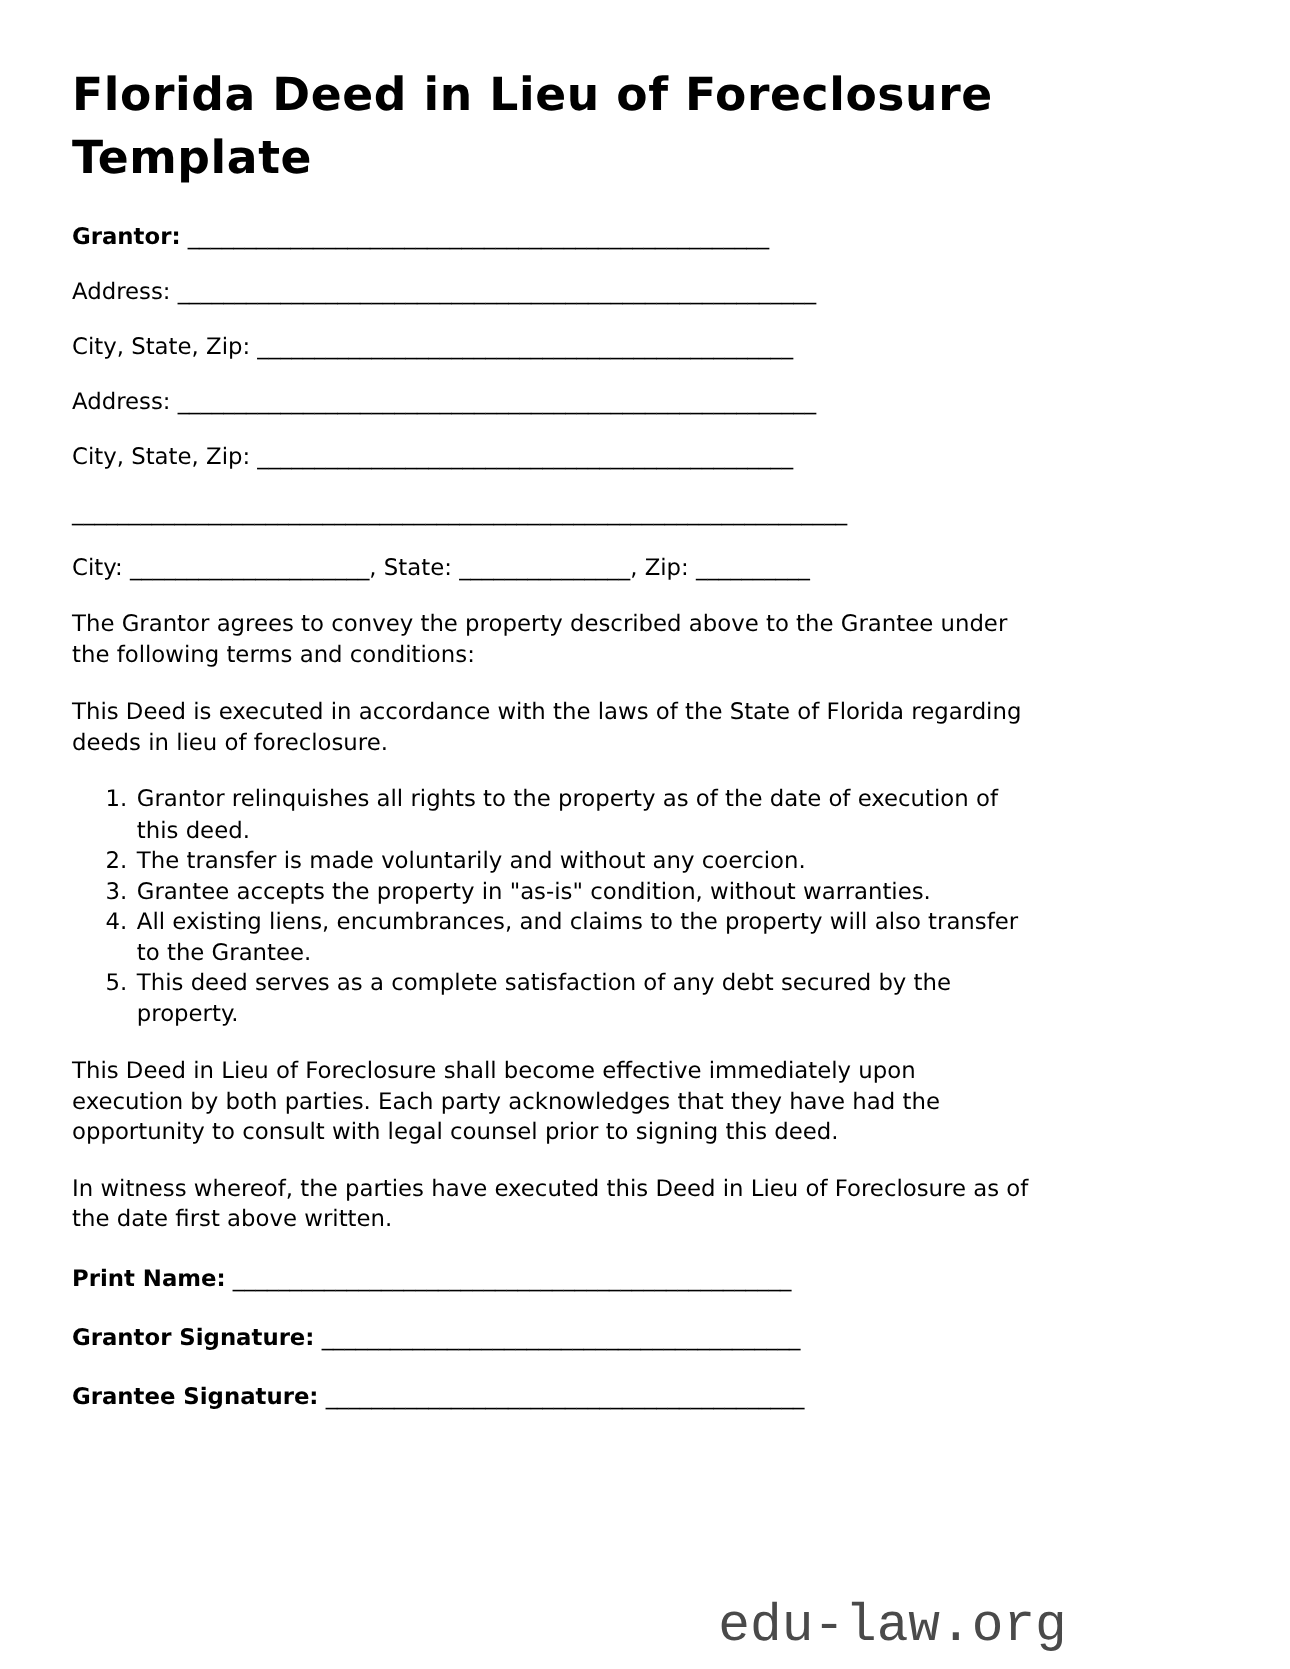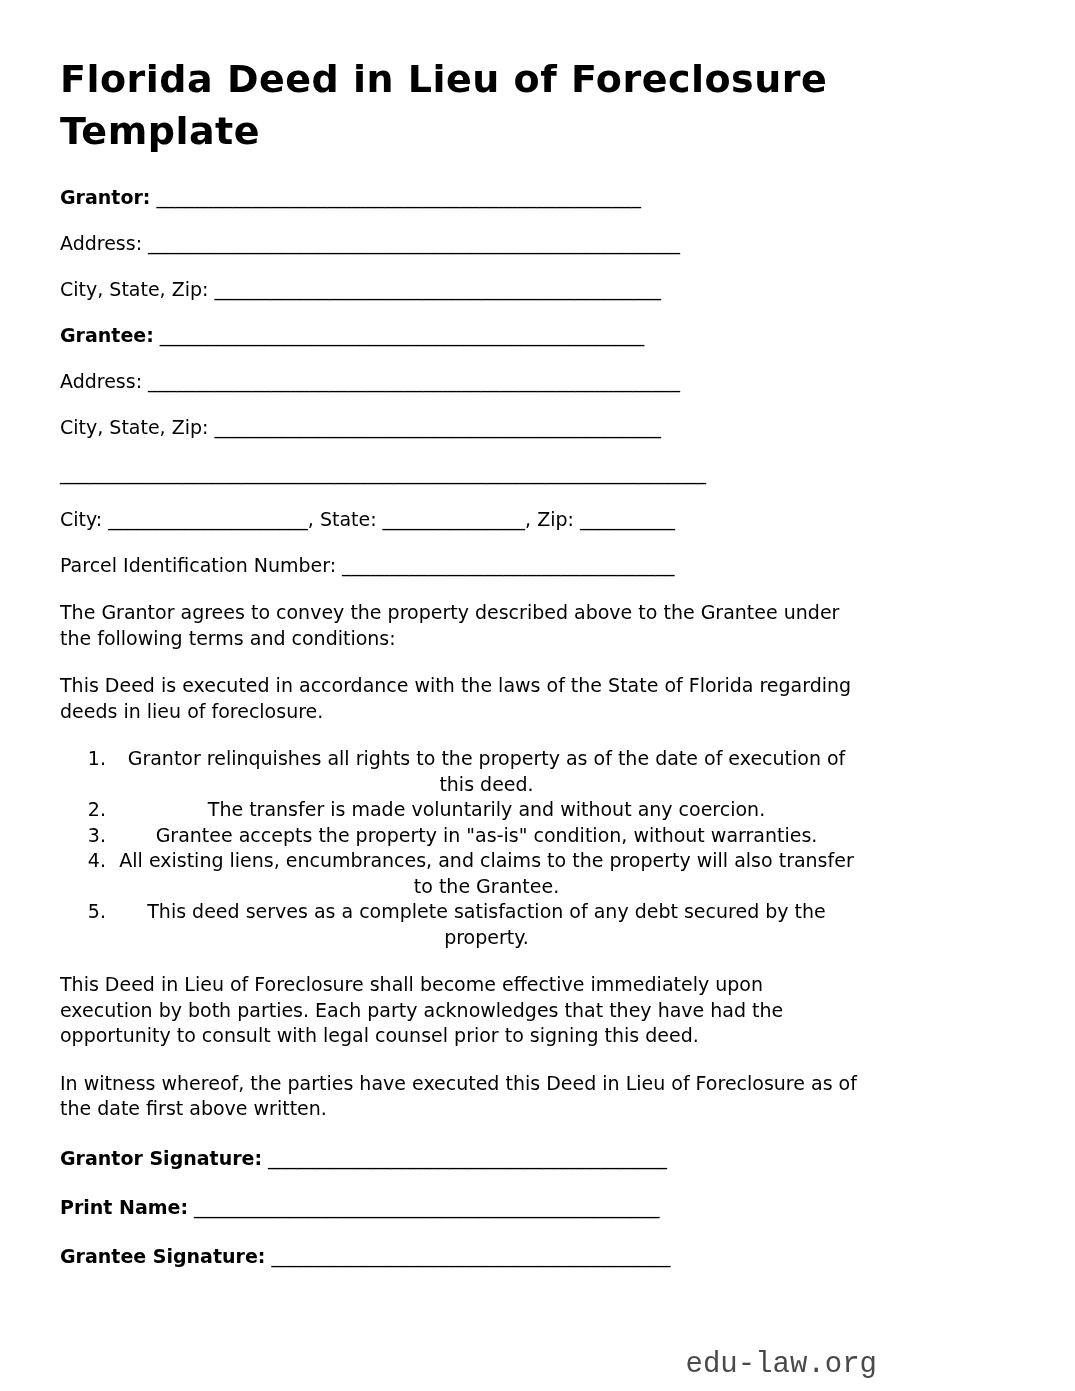--- a/index.html
+++ b/index.html
@@ -42,30 +42,29 @@
     line-height: 25px;
     margin: 16px 0 20px 0;
     white-space: nowrap;
   }
   ol.terms {
     font-size: 19px;
     line-height: 25.5px;
     margin: 22px 0;
     padding-left: 52px;
     max-width: 940px;
-    text-align: center;
   }
   ol.terms li { padding-left: 2px; }
   .sig-block .fline { margin: 24px 0; }
   .watermark {
     position: absolute;
-    right: 42px;
+    right: 30px;
     bottom: 10px;
     font-family: "Liberation Mono", monospace;
-    font-size: 29px;
+    font-size: 44px;
     color: #4a4a4a;
     white-space: nowrap;
   }
 </style>
 </head>
 <body>
 
 <div class="page">
 
   <h1 class="doc-title">Florida Deed in Lieu of Foreclosure Template</h1>
@@ -75,60 +74,54 @@
     <p class="fline">
       <span class="lbl bold">Grantor:</span><span class="blank">___________________________________________________</span>
     </p>
     <p class="fline">
       <span class="lbl">Address:</span><span class="blank">________________________________________________________</span>
     </p>
     <p class="fline">
       <span class="lbl">City, State, Zip:</span><span class="blank">_______________________________________________</span>
     </p>
     <p class="fline">
-      <span class="lbl bold">Grantee:</span><span class="blank">___________________________________________________</span>
-    </p>
-    <p class="fline">
       <span class="lbl">Address:</span><span class="blank">________________________________________________________</span>
     </p>
     <p class="fline">
       <span class="lbl">City, State, Zip:</span><span class="blank">_______________________________________________</span>
     </p>
   </div>
 
   <div>
     <p class="standalone-blank">____________________________________________________________________</p>
     <p class="fline">City: _____________________, State: _______________, Zip: __________</p>
-    <p class="fline">
-      <span class="lbl">Parcel Identification Number:</span><span class="blank">___________________________________</span>
-    </p>
   </div>
 
   <p class="para">The Grantor agrees to convey the property described above to the Grantee under the following terms and conditions:</p>
 
   <p class="para">This Deed is executed in accordance with the laws of the State of Florida regarding deeds in lieu of foreclosure.</p>
 
   <ol class="terms">
     <li>Grantor relinquishes all rights to the property as of the date of execution of this deed.</li>
     <li>The transfer is made voluntarily and without any coercion.</li>
     <li>Grantee accepts the property in "as-is" condition, without warranties.</li>
     <li>All existing liens, encumbrances, and claims to the property will also transfer to the Grantee.</li>
     <li>This deed serves as a complete satisfaction of any debt secured by the property.</li>
   </ol>
 
   <p class="para">This Deed in Lieu of Foreclosure shall become effective immediately upon execution by both parties. Each party acknowledges that they have had the opportunity to consult with legal counsel prior to signing this deed.</p>
 
   <p class="para">In witness whereof, the parties have executed this Deed in Lieu of Foreclosure as of the date first above written.</p>
 
   <div class="sig-block">
     <p class="fline">
-      <span class="lbl bold">Grantor Signature:</span><span class="blank">__________________________________________</span>
+      <span class="lbl bold">Print Name:</span><span class="blank">_________________________________________________</span>
     </p>
     <p class="fline">
-      <span class="lbl bold">Print Name:</span><span class="blank">_________________________________________________</span>
+      <span class="lbl bold">Grantor Signature:</span><span class="blank">__________________________________________</span>
     </p>
     <p class="fline">
       <span class="lbl bold">Grantee Signature:</span><span class="blank">__________________________________________</span>
     </p>
   </div>
 
   <div class="watermark">edu-law.org</div>
 
 </div>
 

